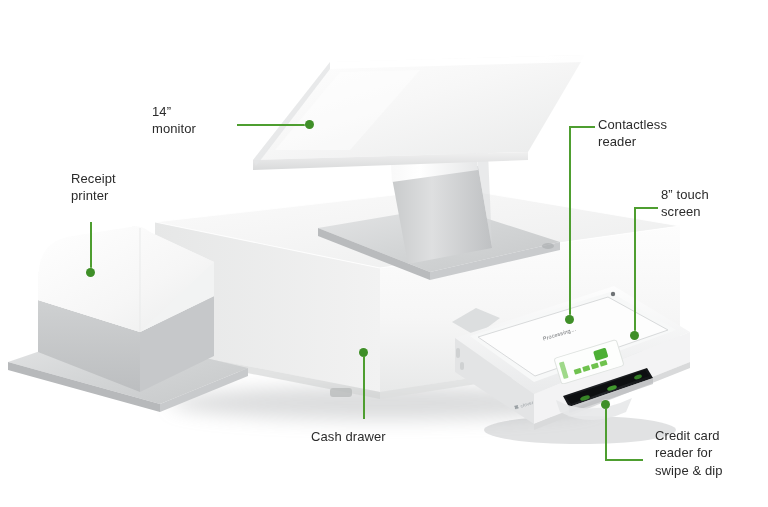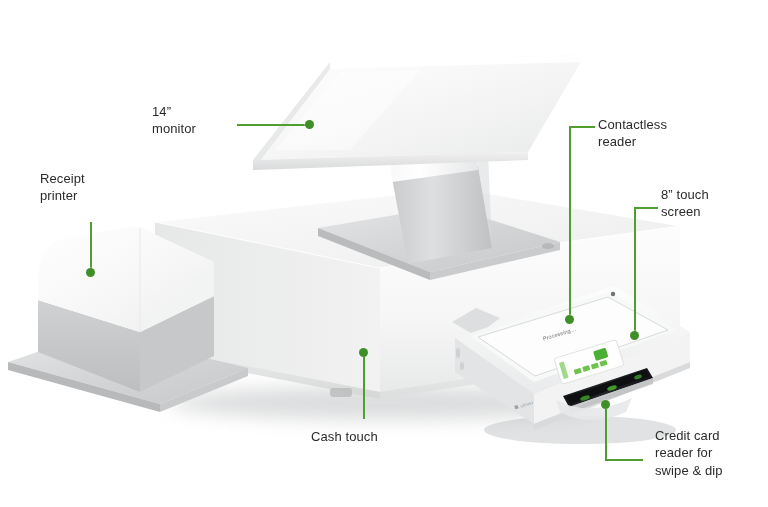--- a/index.html
+++ b/index.html
@@ -246,21 +246,21 @@
   </div>
 
   <div>
     <div class="lbl" style="left:152px;top:103px;width:110px;">14”
 monitor</div>
     <div class="lead lead-h" style="left:237px;top:124px;width:73px;"></div>
     <div class="dot" style="left:305px;top:120px;"></div>
   </div>
 
   <div>
-    <div class="lbl" style="left:40px;top:170px;width:110px;">Receipt
+    <div class="lbl" style="left:71px;top:170px;width:110px;">Receipt
 printer</div>
     <div class="lead lead-v" style="left:90px;top:222px;height:50px;"></div>
     <div class="dot" style="left:86px;top:268px;"></div>
   </div>
 
   <div>
     <div class="lbl" style="left:598px;top:116px;width:130px;">Contactless
 reader</div>
     <div class="lead lead-h" style="left:569px;top:126px;width:26px;"></div>
     <div class="lead lead-v" style="left:569px;top:126px;height:193px;"></div>
@@ -271,21 +271,21 @@
     <div class="lbl" style="left:661px;top:186px;width:110px;">8” touch
 screen</div>
     <div class="lead lead-h" style="left:634px;top:207px;width:24px;"></div>
     <div class="lead lead-v" style="left:634px;top:207px;height:128px;"></div>
     <div class="dot" style="left:630px;top:331px;"></div>
   </div>
 
   <div>
     <div class="dot" style="left:359px;top:348px;"></div>
     <div class="lead lead-v" style="left:363px;top:356px;height:63px;"></div>
-    <div class="lbl" style="left:311px;top:428px;width:160px;">Cash touch</div>
+    <div class="lbl" style="left:311px;top:428px;width:160px;">Cash drawer</div>
   </div>
 
   <div>
     <div class="dot" style="left:601px;top:400px;"></div>
     <div class="lead lead-v" style="left:605px;top:408px;height:52px;"></div>
     <div class="lead lead-h" style="left:605px;top:459px;width:38px;"></div>
     <div class="lbl" style="left:655px;top:427px;width:120px;">Credit card
 reader for
 swipe &amp; dip</div>
   </div>

